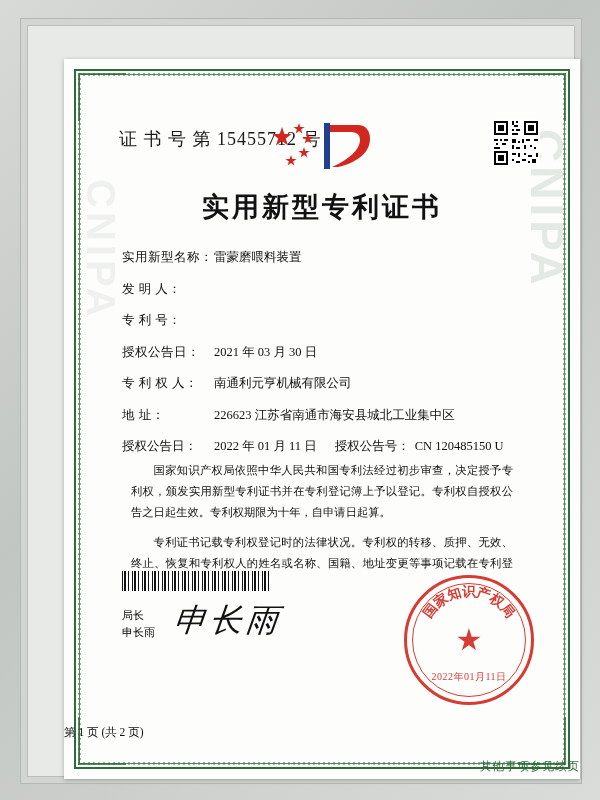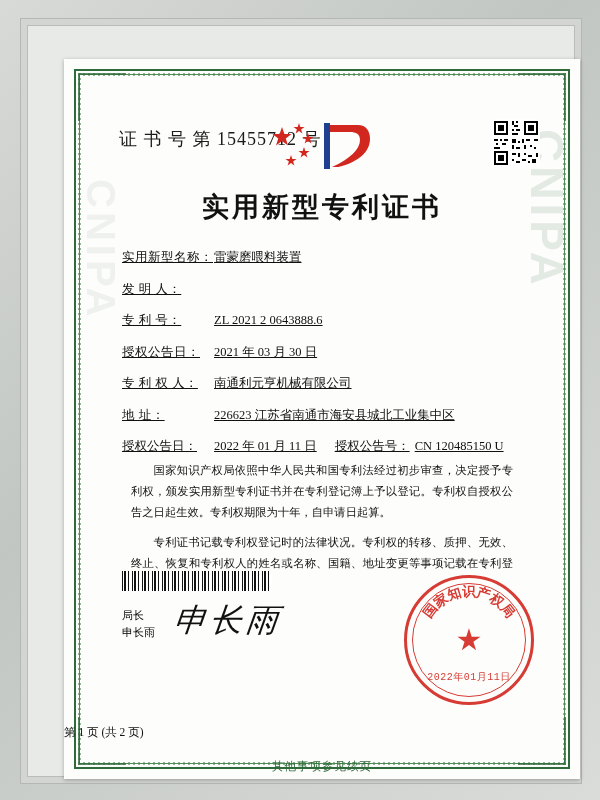--- a/index.html
+++ b/index.html
@@ -84,21 +84,21 @@
   }
   .title{
     position:absolute;left:0;right:0;top:130px;
     text-align:center;
     font-size:27px;font-weight:700;letter-spacing:3px;color:#111;
     font-family:"DejaVu Serif",serif;
   }
 
   .fields{
     position:absolute;left:58px;top:190px;width:400px;
-    font-size:12.5px;color:#111;text-decoration:underline;
+    font-size:12.5px;color:#111;
   }
   .row{display:flex;align-items:baseline;margin-bottom:14.5px;}
   .lab{width:92px;flex:0 0 92px;letter-spacing:0.5px;}
   .val{flex:1;}
   .grant{display:flex;align-items:baseline;margin-bottom:14px;}
   .grant .lab2{width:92px;flex:0 0 92px;}
   .grant .lab3{width:80px;flex:0 0 80px;padding-left:18px;}
 
   .para{
     position:absolute;left:58px;top:392px;width:400px;
@@ -139,29 +139,29 @@
     font-size:30px;line-height:1;color:#d2271f;
   }
   .seal .arc{
     position:absolute;left:0;top:0;width:100%;height:100%;
   }
   .seal .arc text{
     font-family:"Liberation Serif",serif;font-size:13.5px;fill:#d2271f;font-weight:700;
   }
   .seal .date{
     position:absolute;left:0;right:0;bottom:18px;text-align:center;
-    font-size:10px;color:#d2271f;letter-spacing:.5px;font-family:Liberation Mono, monospace;
+    font-size:10px;color:#d2271f;letter-spacing:.5px;
   }
 
   .pageno{
     position:absolute;left:0;right:0;top:666px;
     font-size:11.5px;color:#111;
   }
   .footnote{
-    position:absolute;left:0;right:0;top:700px;text-align:center;
+    position:absolute;left:0;right:0;top:700px;text-align:right;
     font-size:11.5px;color:#2f6b3a;letter-spacing:1px;
   }
 </style>
 </head>
 <body>
 
 <div class="frame-outer">
   <div class="frame-bevel">
     <div class="paper">
 
@@ -246,21 +246,20 @@
       <div class="fields">
         <div class="row">
           <div class="lab">实用新型名称：</div>
           <div class="val">雷蒙磨喂料装置</div>
         </div>
         <div class="row">
           <div class="lab">发 明 人：</div>
         </div>
         <div class="row">
           <div class="lab">专 利 号：</div>
-          <div class="val">ZL 2021 2 0643888.6</div>
         </div>
         <div class="row">
           <div class="lab">授权公告日：</div>
           <div class="val">2021 年 03 月 30 日</div>
         </div>
         <div class="row">
           <div class="lab">专 利 权 人：</div>
           <div class="val">南通利元亨机械有限公司</div>
         </div>
         <div class="row">

